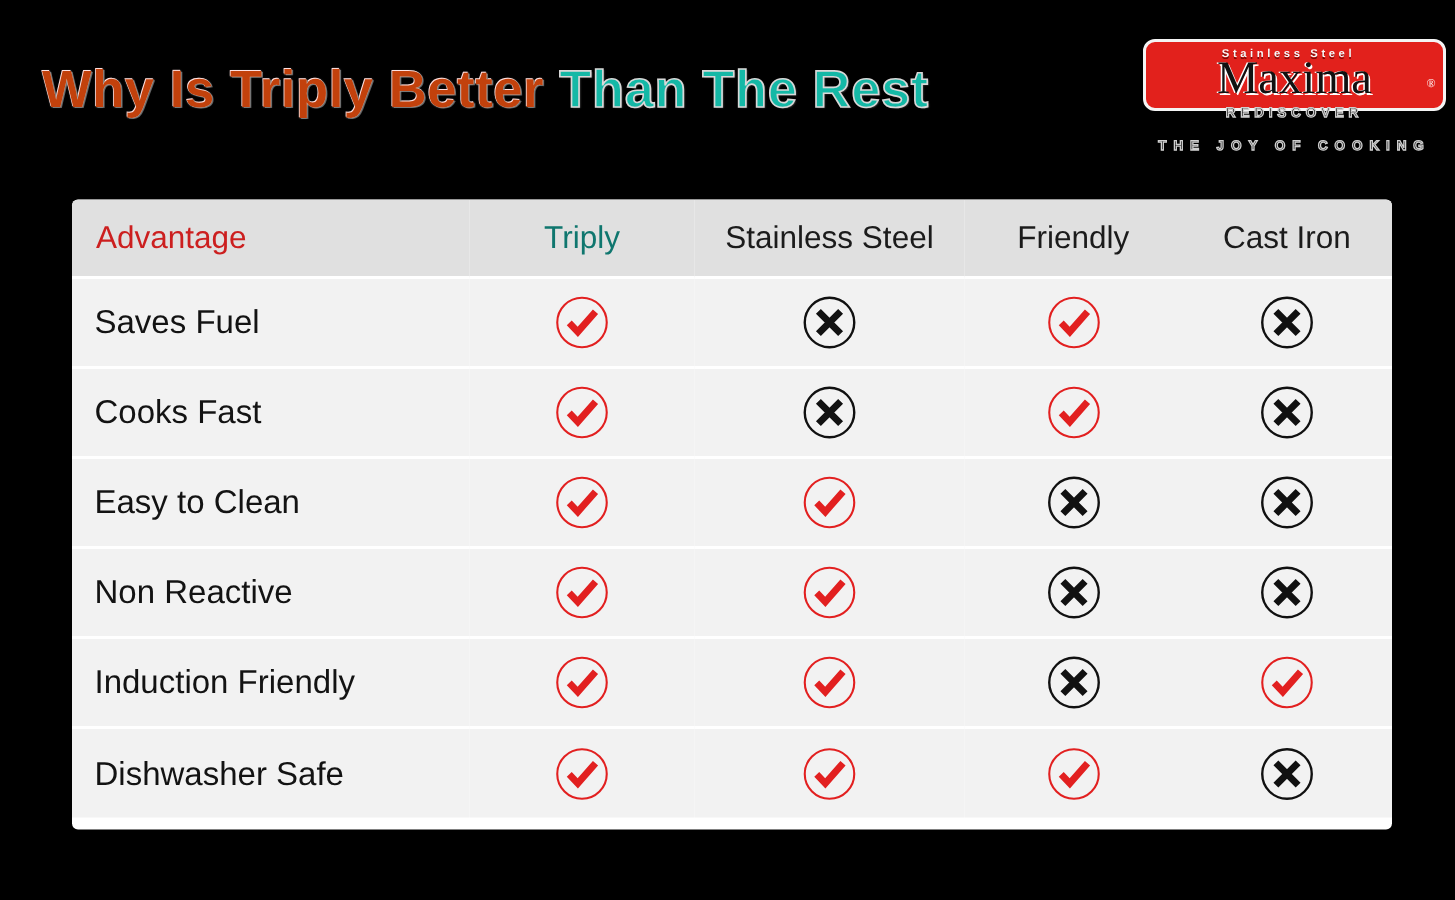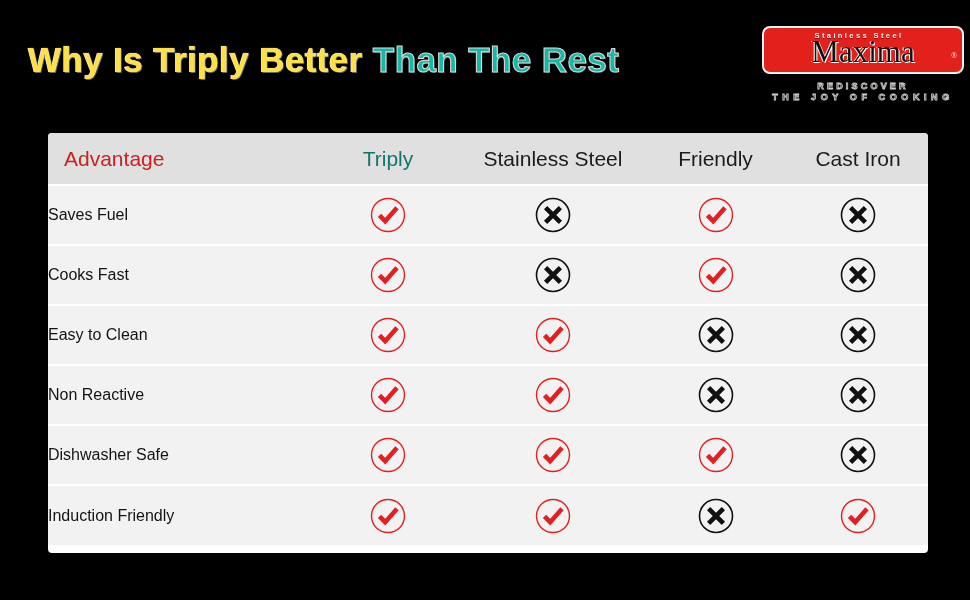--- a/index.html
+++ b/index.html
@@ -24,21 +24,21 @@
     position: absolute;
     left: 28px;
     top: 42px;
     font-size: 35px;
     font-weight: bold;
     letter-spacing: 0.4px;
     white-space: nowrap;
     line-height: 1.0;
   }
   .title .part-red {
-    color: #fde047;
+    color: #c2410c;
     text-shadow:
       0 0 1px #ffffff,
       1px 1px 0 #5a5a5a,
       -0.5px -0.5px 0 #ffd9d9;
   }
   .title .part-dark {
     color: #14b8a6;
     -webkit-text-stroke: 1.1px #d8d8d8;
     text-shadow: 1px 1px 1px #3a3a3a;
   }
@@ -99,21 +99,21 @@
     position: absolute;
     left: 0; right: 0;
     text-align: center;
     font-size: 9px;
     font-weight: bold;
     letter-spacing: 3.2px;
     color: #0a0a0a;
     -webkit-text-stroke: 0.85px #cfcfcf;
     white-space: nowrap;
   }
-  .logo-tag1 { top: 55px; text-align: center; }
+  .logo-tag1 { top: 44px; text-align: center; }
   .logo-tag2 { top: 66px; letter-spacing: 4.6px; }
 
   
   .table-wrap {
     position: absolute;
     left: 48px;
     top: 133px;
     width: 880px;
     height: 420px;
     border-radius: 4px;
@@ -142,21 +142,22 @@
   thead th.accent { color: #0f766e; }
 
   tbody tr { height: 60px; background: #f2f2f2; border-top: 2px solid #ffffff; }
   tbody td {
     text-align: center;
     vertical-align: middle;
     padding: 0;
   }
   tbody td.adv {
     text-align: left;
-    font-size: 16px;
+    padding-left: 15px;
+    font-size: 22px;
     color: #131313;
     white-space: nowrap;
   }
 
   .icon { display: inline-block; width: 40px; height: 40px; vertical-align: middle; }
   .icon svg { display: block; width: 40px; height: 40px; }
 </style>
 </head>
 <body>
 
@@ -265,54 +266,54 @@
             <td><span class="icon"><svg viewBox="0 0 40 40">
                   <circle cx="20" cy="20" r="16.5" fill="none" stroke="#111111" stroke-width="1.6"></circle>
                   <path d="M12.6 12.6 L27.4 27.4 M27.4 12.6 L12.6 27.4" fill="none" stroke="#111111" stroke-width="4.6" stroke-linecap="butt"></path>
                 </svg></span></td>
             <td><span class="icon"><svg viewBox="0 0 40 40">
                   <circle cx="20" cy="20" r="16.5" fill="none" stroke="#111111" stroke-width="1.6"></circle>
                   <path d="M12.6 12.6 L27.4 27.4 M27.4 12.6 L12.6 27.4" fill="none" stroke="#111111" stroke-width="4.6" stroke-linecap="butt"></path>
                 </svg></span></td>
           </tr>
           <tr>
+            <td class="adv">Induction Friendly</td>
+            <td><span class="icon"><svg viewBox="0 0 40 40">
+                  <circle cx="20" cy="20" r="16.5" fill="none" stroke="#e22020" stroke-width="1.4"></circle>
+                  <path d="M11.5 20.3 L17.2 26.2 L29 12.8" fill="none" stroke="#e22020" stroke-width="4.6" stroke-linecap="butt" stroke-linejoin="miter"></path>
+                </svg></span></td>
+            <td><span class="icon"><svg viewBox="0 0 40 40">
+                  <circle cx="20" cy="20" r="16.5" fill="none" stroke="#e22020" stroke-width="1.4"></circle>
+                  <path d="M11.5 20.3 L17.2 26.2 L29 12.8" fill="none" stroke="#e22020" stroke-width="4.6" stroke-linecap="butt" stroke-linejoin="miter"></path>
+                </svg></span></td>
+            <td><span class="icon"><svg viewBox="0 0 40 40">
+                  <circle cx="20" cy="20" r="16.5" fill="none" stroke="#111111" stroke-width="1.6"></circle>
+                  <path d="M12.6 12.6 L27.4 27.4 M27.4 12.6 L12.6 27.4" fill="none" stroke="#111111" stroke-width="4.6" stroke-linecap="butt"></path>
+                </svg></span></td>
+            <td><span class="icon"><svg viewBox="0 0 40 40">
+                  <circle cx="20" cy="20" r="16.5" fill="none" stroke="#e22020" stroke-width="1.4"></circle>
+                  <path d="M11.5 20.3 L17.2 26.2 L29 12.8" fill="none" stroke="#e22020" stroke-width="4.6" stroke-linecap="butt" stroke-linejoin="miter"></path>
+                </svg></span></td>
+          </tr>
+          <tr>
             <td class="adv">Dishwasher Safe</td>
             <td><span class="icon"><svg viewBox="0 0 40 40">
                   <circle cx="20" cy="20" r="16.5" fill="none" stroke="#e22020" stroke-width="1.4"></circle>
                   <path d="M11.5 20.3 L17.2 26.2 L29 12.8" fill="none" stroke="#e22020" stroke-width="4.6" stroke-linecap="butt" stroke-linejoin="miter"></path>
                 </svg></span></td>
             <td><span class="icon"><svg viewBox="0 0 40 40">
                   <circle cx="20" cy="20" r="16.5" fill="none" stroke="#e22020" stroke-width="1.4"></circle>
                   <path d="M11.5 20.3 L17.2 26.2 L29 12.8" fill="none" stroke="#e22020" stroke-width="4.6" stroke-linecap="butt" stroke-linejoin="miter"></path>
                 </svg></span></td>
             <td><span class="icon"><svg viewBox="0 0 40 40">
                   <circle cx="20" cy="20" r="16.5" fill="none" stroke="#e22020" stroke-width="1.4"></circle>
                   <path d="M11.5 20.3 L17.2 26.2 L29 12.8" fill="none" stroke="#e22020" stroke-width="4.6" stroke-linecap="butt" stroke-linejoin="miter"></path>
                 </svg></span></td>
             <td><span class="icon"><svg viewBox="0 0 40 40">
                   <circle cx="20" cy="20" r="16.5" fill="none" stroke="#111111" stroke-width="1.6"></circle>
                   <path d="M12.6 12.6 L27.4 27.4 M27.4 12.6 L12.6 27.4" fill="none" stroke="#111111" stroke-width="4.6" stroke-linecap="butt"></path>
-                </svg></span></td>
-          </tr>
-          <tr>
-            <td class="adv">Induction Friendly</td>
-            <td><span class="icon"><svg viewBox="0 0 40 40">
-                  <circle cx="20" cy="20" r="16.5" fill="none" stroke="#e22020" stroke-width="1.4"></circle>
-                  <path d="M11.5 20.3 L17.2 26.2 L29 12.8" fill="none" stroke="#e22020" stroke-width="4.6" stroke-linecap="butt" stroke-linejoin="miter"></path>
-                </svg></span></td>
-            <td><span class="icon"><svg viewBox="0 0 40 40">
-                  <circle cx="20" cy="20" r="16.5" fill="none" stroke="#e22020" stroke-width="1.4"></circle>
-                  <path d="M11.5 20.3 L17.2 26.2 L29 12.8" fill="none" stroke="#e22020" stroke-width="4.6" stroke-linecap="butt" stroke-linejoin="miter"></path>
-                </svg></span></td>
-            <td><span class="icon"><svg viewBox="0 0 40 40">
-                  <circle cx="20" cy="20" r="16.5" fill="none" stroke="#111111" stroke-width="1.6"></circle>
-                  <path d="M12.6 12.6 L27.4 27.4 M27.4 12.6 L12.6 27.4" fill="none" stroke="#111111" stroke-width="4.6" stroke-linecap="butt"></path>
-                </svg></span></td>
-            <td><span class="icon"><svg viewBox="0 0 40 40">
-                  <circle cx="20" cy="20" r="16.5" fill="none" stroke="#e22020" stroke-width="1.4"></circle>
-                  <path d="M11.5 20.3 L17.2 26.2 L29 12.8" fill="none" stroke="#e22020" stroke-width="4.6" stroke-linecap="butt" stroke-linejoin="miter"></path>
                 </svg></span></td>
           </tr>
         </tbody>
     </table>
   </div>
 
 </div>
 
 </body></html>

